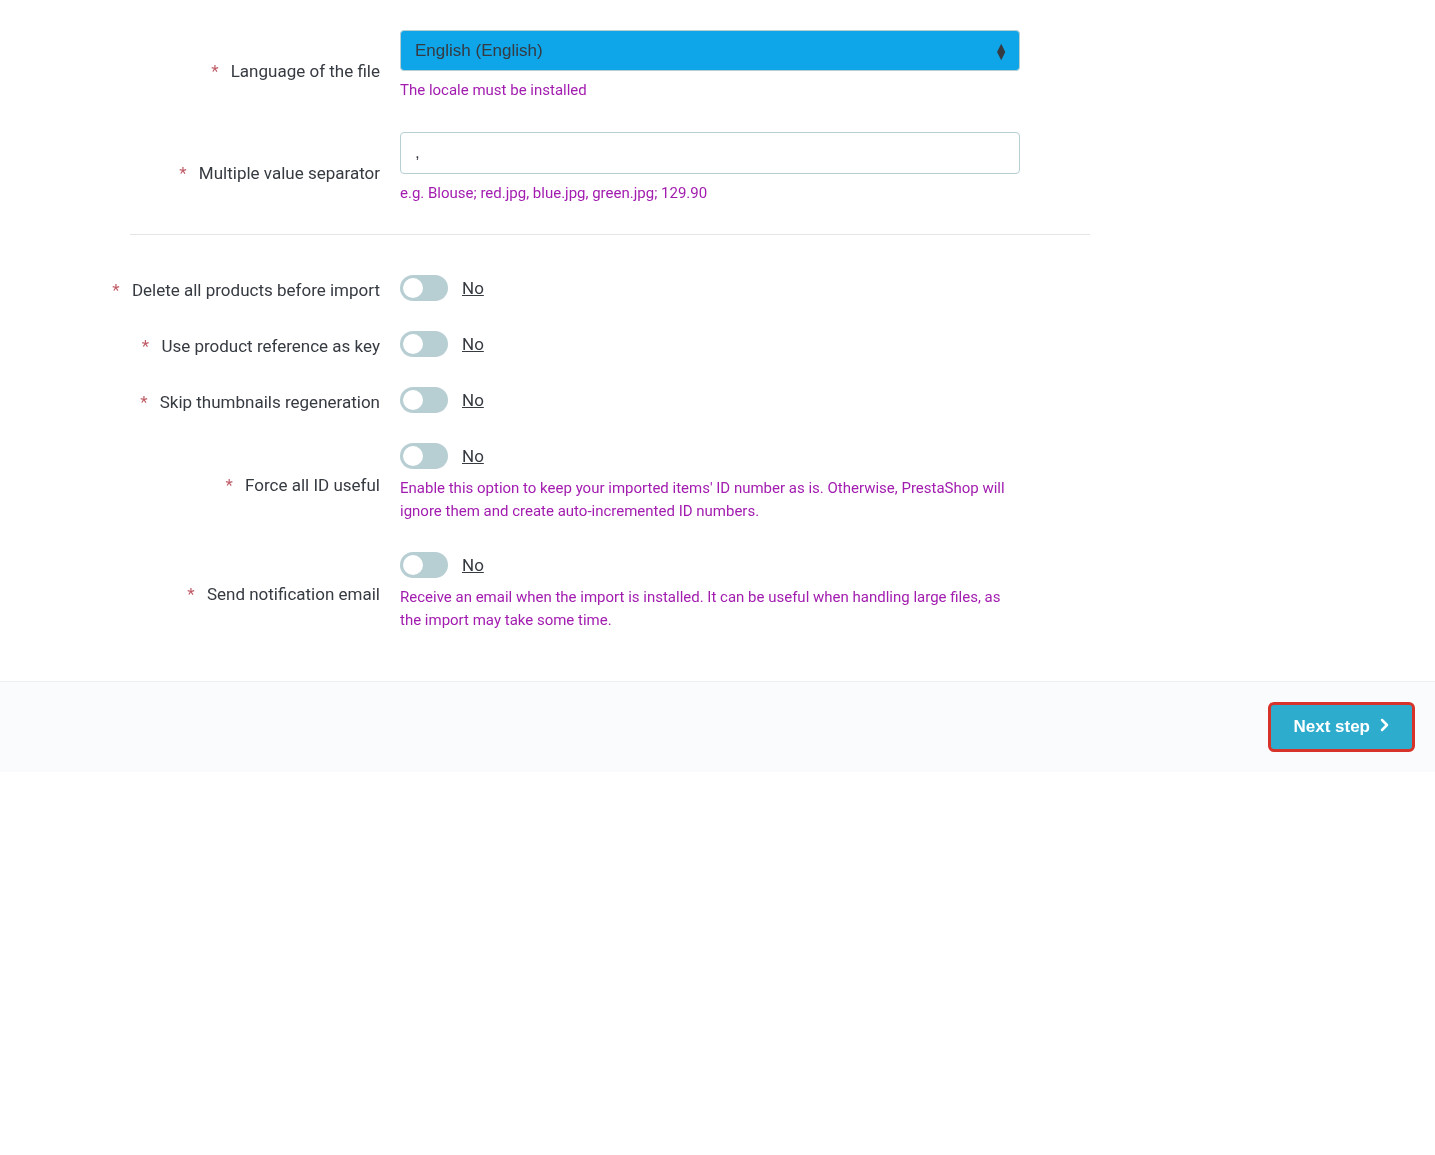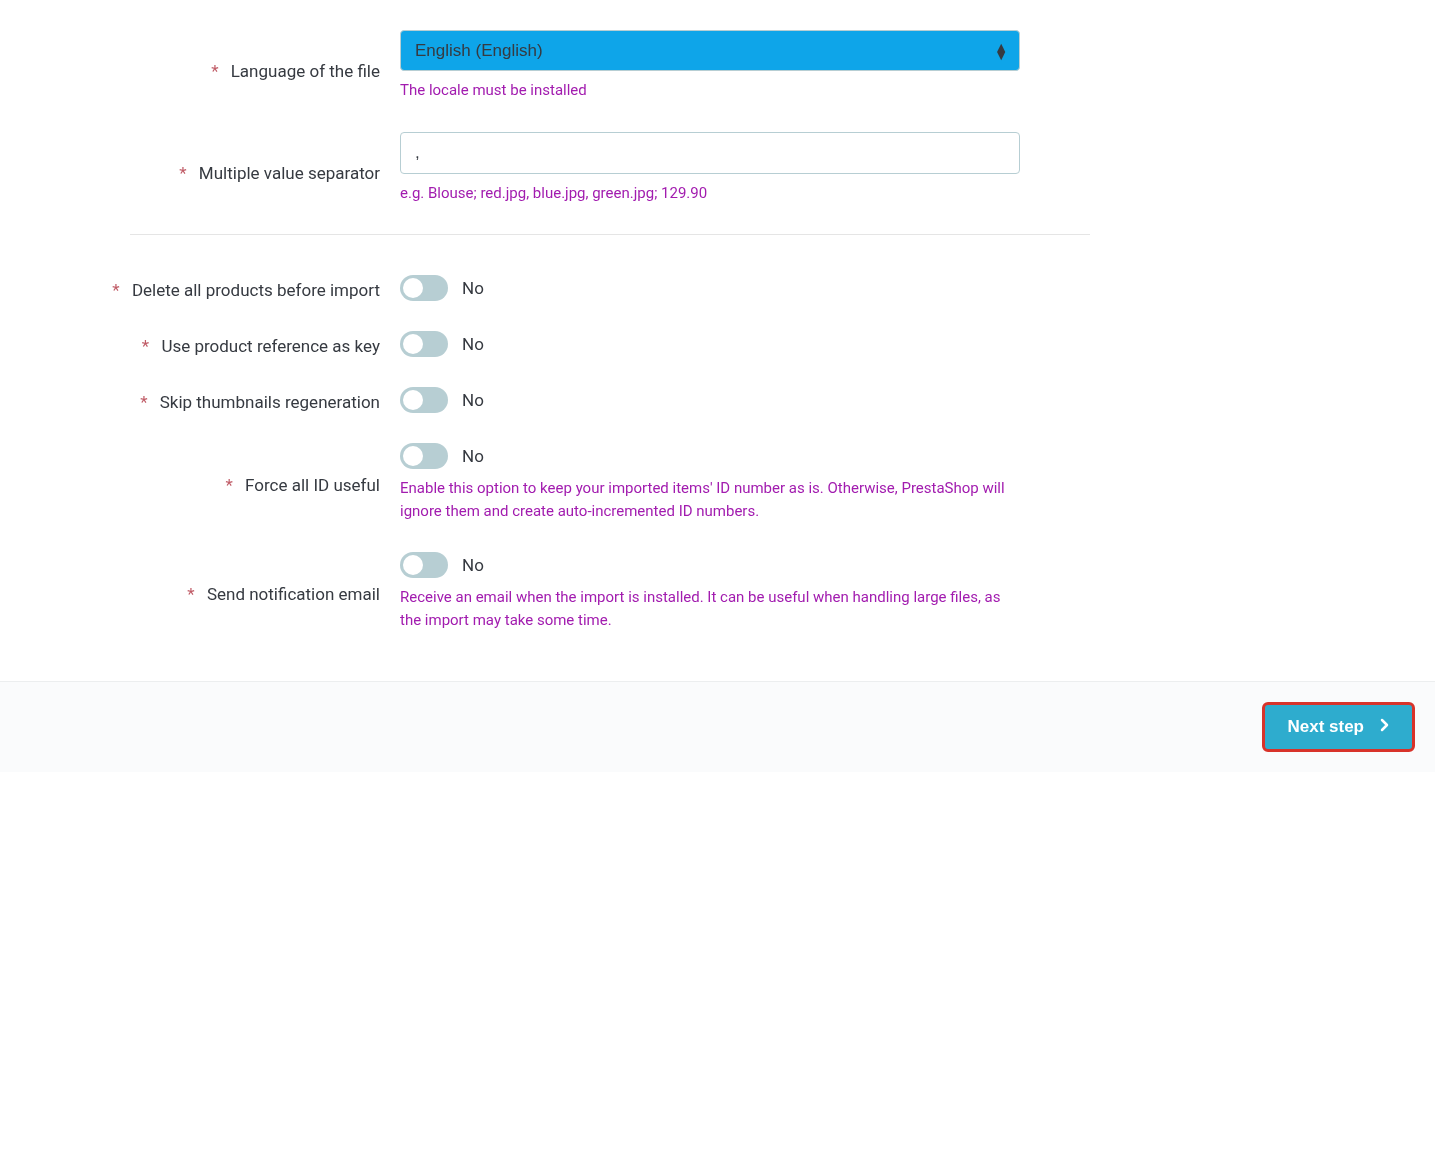--- a/index.html
+++ b/index.html
@@ -107,41 +107,42 @@
       height: 20px;
       background: #fff;
       border-radius: 50%;
       position: absolute;
       top: 3px;
       left: 3px;
     }
     .toggle-label-text {
       font-size: 17px;
       color: #363a41;
+      text-decoration: underline;
     }
     .footer-bar {
       margin-top: 50px;
       padding: 20px;
       background: #fafbfc;
       border-top: 1px solid #eceeef;
       display: flex;
       justify-content: flex-end;
     }
     .next-button {
       background: #2eacce;
       color: #fff;
       border: 3px solid #d8332a;
       padding: 12px 22px;
       font-size: 17px;
       font-weight: 600;
       border-radius: 6px;
       cursor: pointer;
       display: flex;
       align-items: center;
-      gap: 16px;
+      gap: 10px;
       margin-left: 12px;
     }
     .next-button-chevron {
       display: inline-block;
     }
   </style>
 </head>
 <body>
 
 <div class="form-container">

